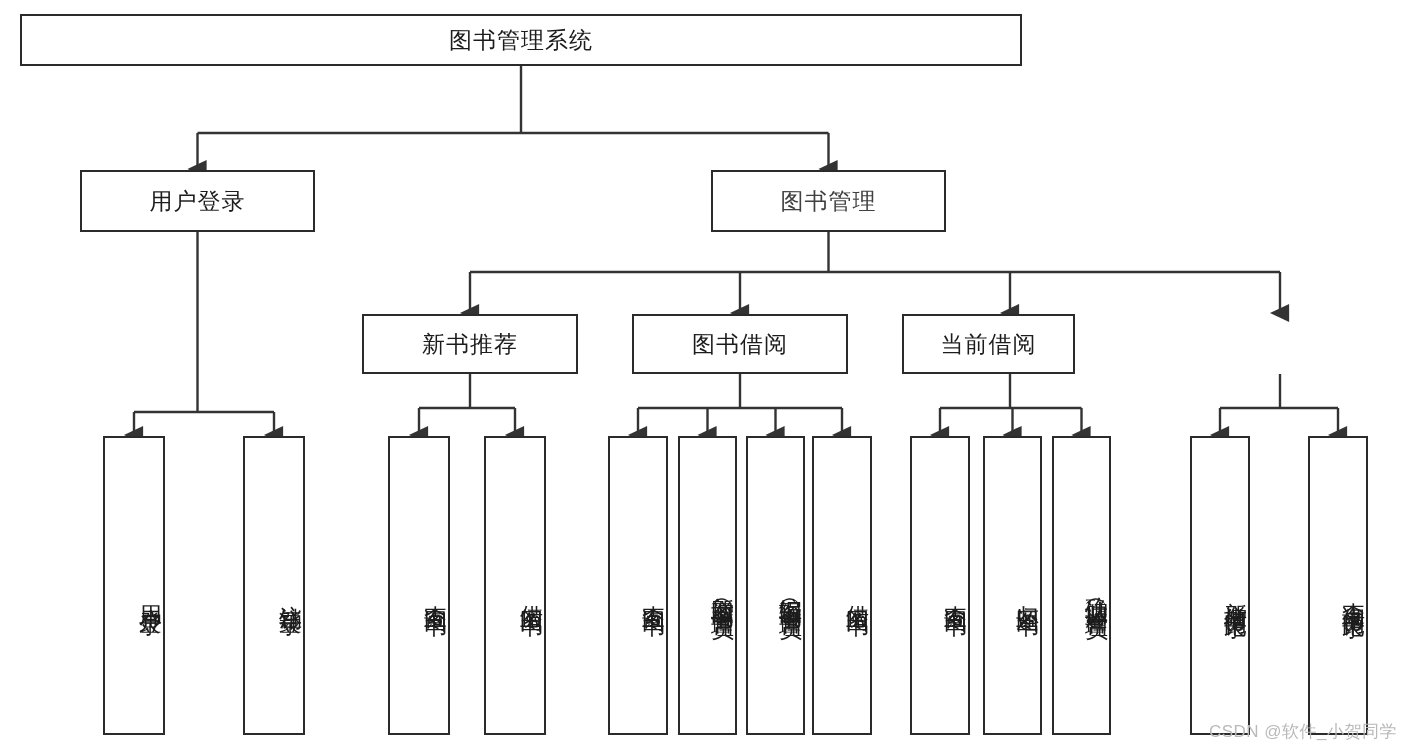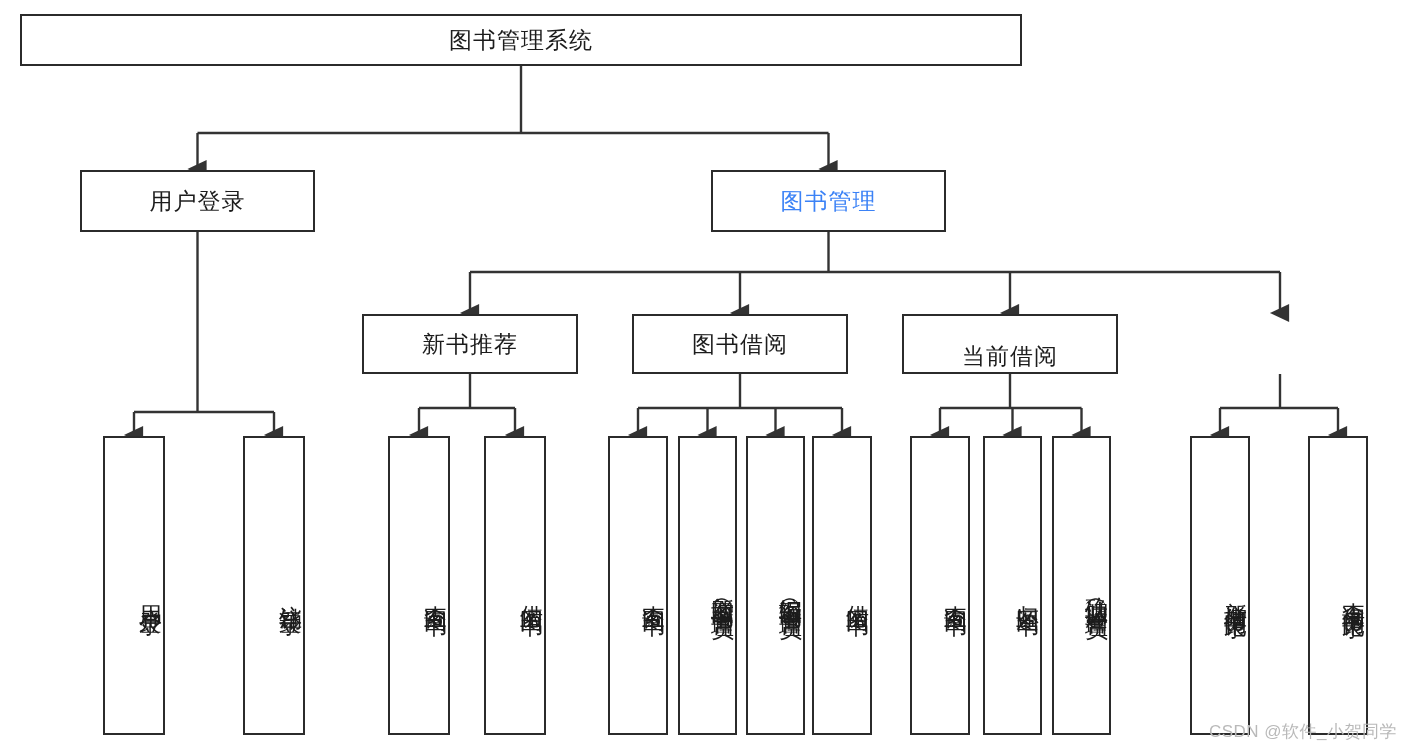--- a/index.html
+++ b/index.html
@@ -116,31 +116,31 @@
       </g>
   </svg>
 
   <div class="node horizontal" style="left: 20px; top: 14px; width: 1002px; height: 52px; border-color: rgb(43, 43, 43); background: rgb(255, 255, 255); color: rgb(28, 28, 28);">
     <span class="node-label">图书管理系统</span>
   </div>
 
   <div class="node horizontal" style="left: 80px; top: 170px; width: 235px; height: 62px; border-color: rgb(43, 43, 43); background: rgb(255, 255, 255); color: rgb(28, 28, 28);">
     <span class="node-label">用户登录</span>
   </div>
-  <div class="node horizontal" style="left: 711px; top: 170px; width: 235px; height: 62px; border-color: rgb(43, 43, 43); background: rgb(255, 255, 255); color: #3b82f6;">
+  <div class="node horizontal" style="left: 711px; top: 170px; width: 235px; height: 62px; border-color: rgb(43, 43, 43); background: rgb(255, 255, 255); color: #404040;">
     <span class="node-label">图书管理</span>
   </div>
 
   <div class="node horizontal" style="left: 632px; top: 314px; width: 216px; height: 60px; border-color: rgb(43, 43, 43); background: rgb(255, 255, 255); color: rgb(28, 28, 28);">
     <span class="node-label">图书借阅</span>
   </div>
   <div class="node horizontal" style="left: 362px; top: 314px; width: 216px; height: 60px; border-color: rgb(43, 43, 43); background: rgb(255, 255, 255); color: rgb(28, 28, 28);">
     <span class="node-label">新书推荐</span>
   </div>
-  <div class="node horizontal" style="left: 902px; top: 314px; width: 216px; height: 60px; border-color: rgb(43, 43, 43); background: rgb(255, 255, 255); color: rgb(28, 28, 28); align-items: flex-end;">
+  <div class="node horizontal" style="left: 902px; top: 314px; width: 173px; height: 60px; border-color: rgb(43, 43, 43); background: rgb(255, 255, 255); color: rgb(28, 28, 28);">
     <span class="node-label">当前借阅</span>
   </div>
 
   <div class="node vertical" style="left: 103px; top: 436px; width: 62px; height: 299px; border-color: rgb(43, 43, 43); background: rgb(255, 255, 255); color: rgb(28, 28, 28);">
     <span class="node-label">用户登录</span>
   </div>
   <div class="node vertical" style="left: 243px; top: 436px; width: 62px; height: 299px; border-color: rgb(43, 43, 43); background: rgb(255, 255, 255); color: rgb(28, 28, 28);">
     <span class="node-label">注销登录</span>
   </div>
   <div class="node vertical" style="left: 388px; top: 436px; width: 62px; height: 299px; border-color: rgb(43, 43, 43); background: rgb(255, 255, 255); color: rgb(28, 28, 28);">

